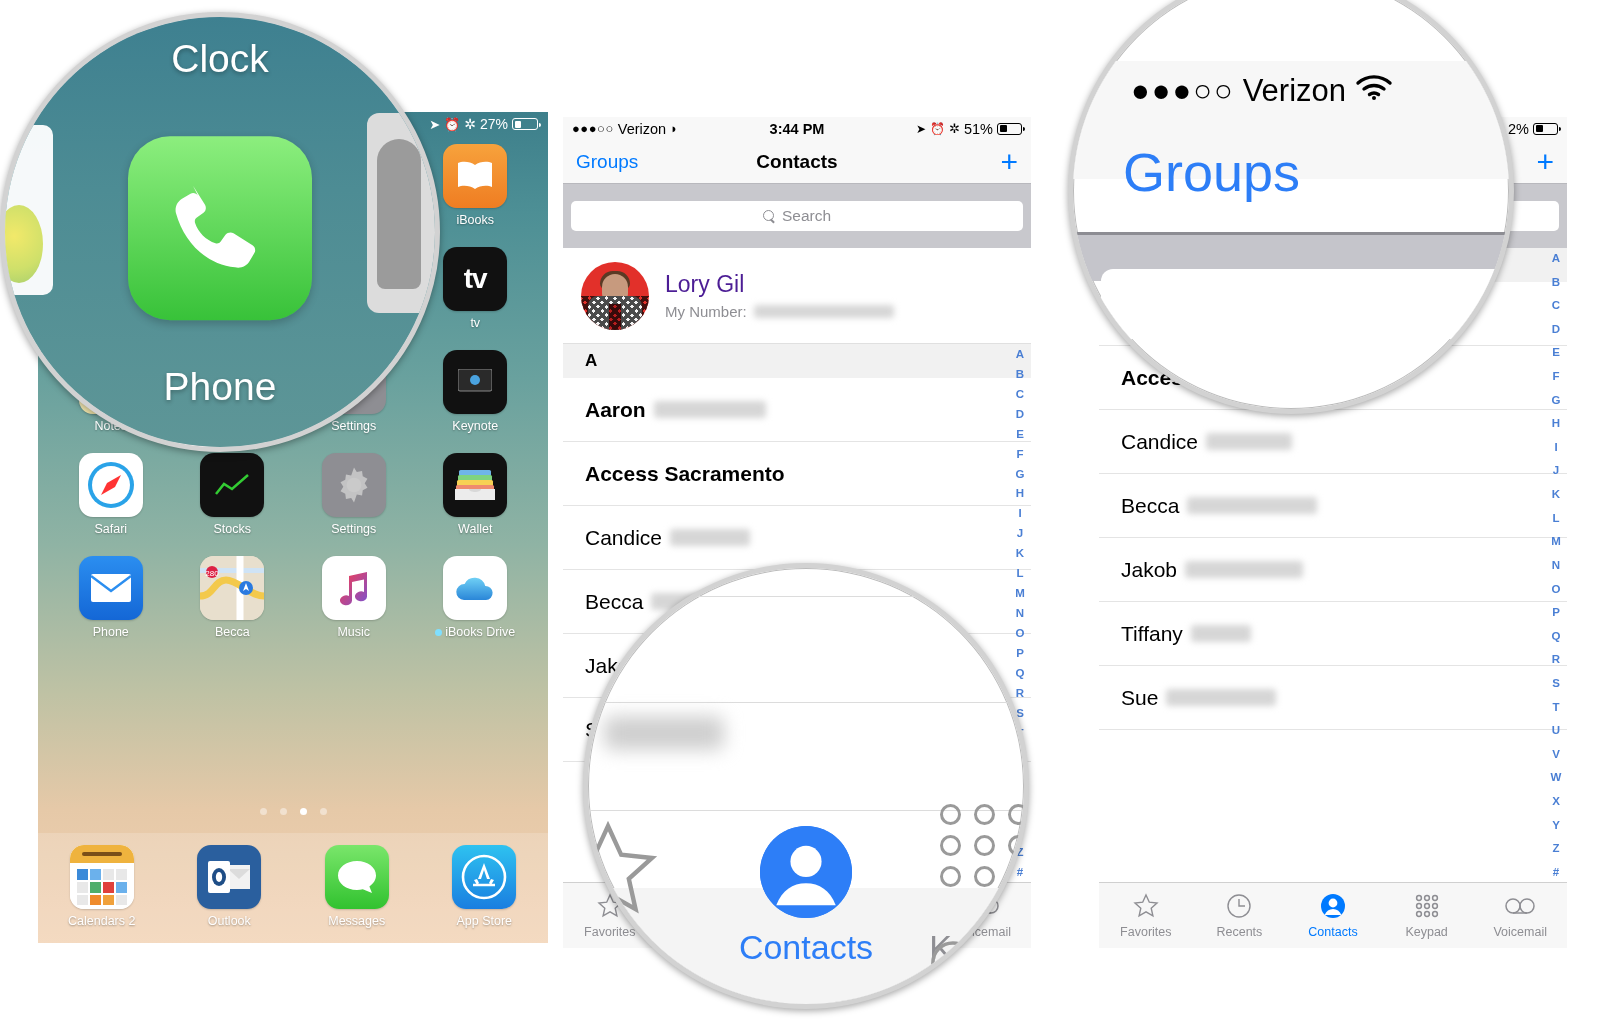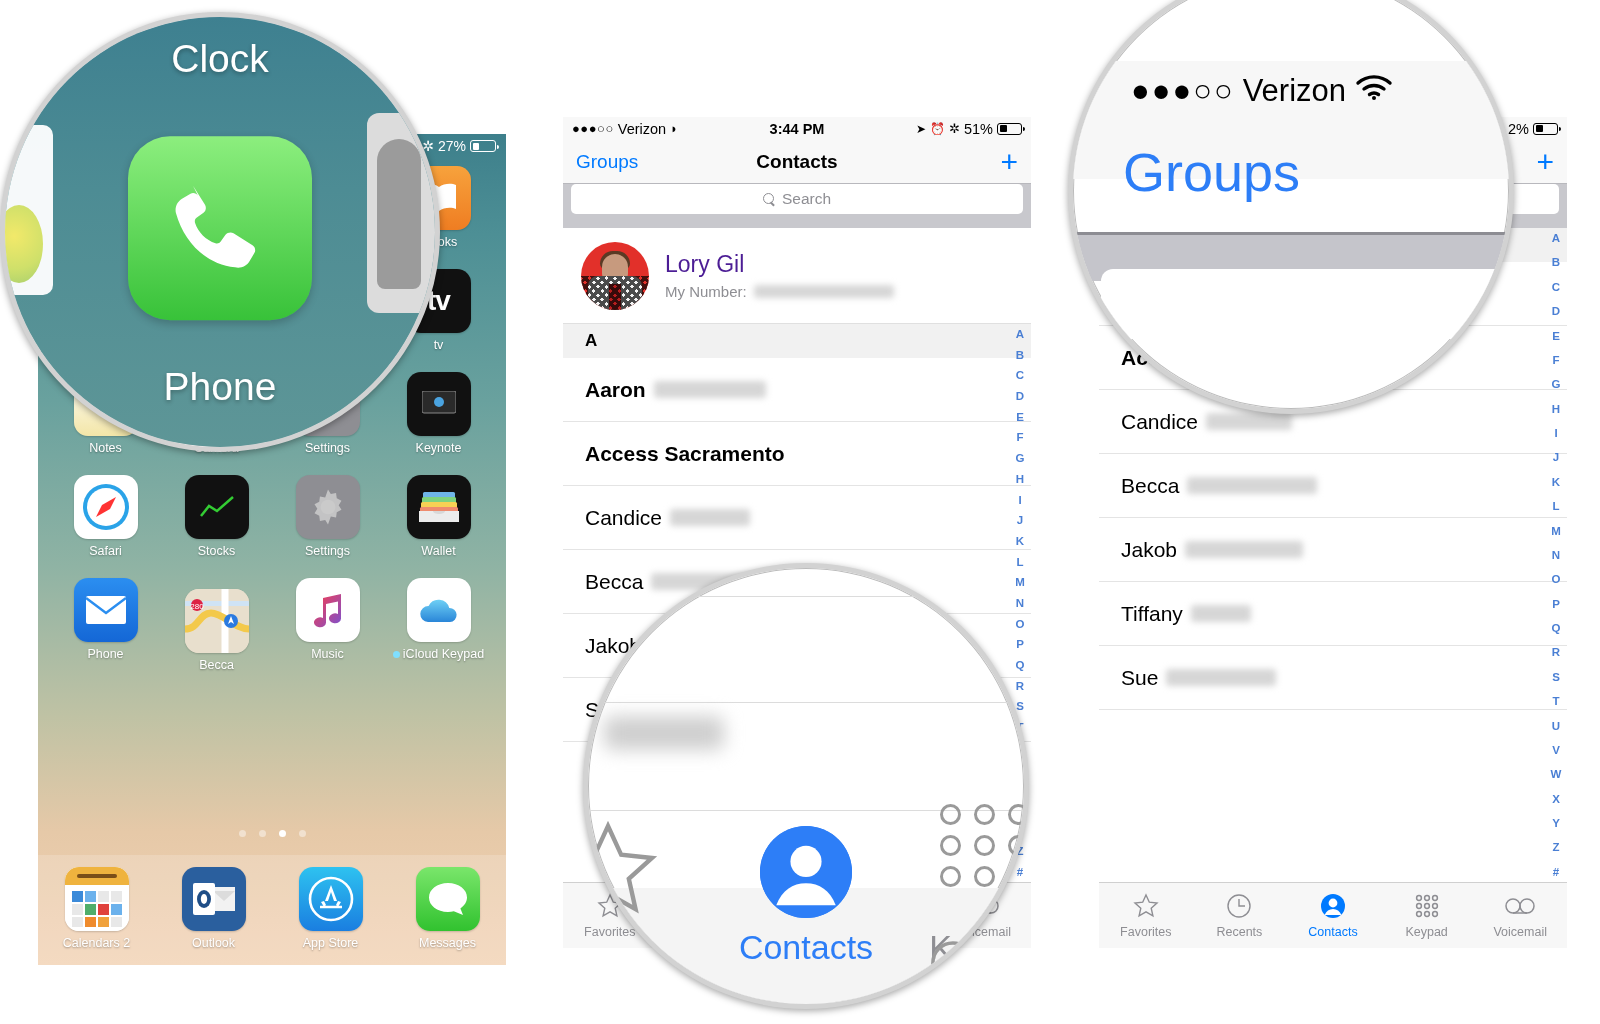--- a/index.html
+++ b/index.html
@@ -6,21 +6,21 @@
   html, body {
     width: 1600px; height: 1024px;
     background: #ffffff;
     font-family: "Liberation Sans", sans-serif;
     overflow: hidden;
   }
   .stage { position: relative; width: 1600px; height: 1024px; background: #fff; }
 
   
   .phone { position: absolute; overflow: hidden; background: #fff; }
-  #phone1 { left: 38px;   top: 134px; width: 468px; height: 831px; }
+  #phone1 { left: 38px;   top: 112px; width: 510px; height: 831px; }
   #phone2 { left: 563px;  top: 117px; width: 468px; height: 831px; }
   #phone3 { left: 1099px; top: 117px; width: 468px; height: 831px; }
 
   
   .homebg {
     position: absolute; inset: 0;
     background: linear-gradient(to bottom,
       #3d7f8b 0%, #4d8f95 12%, #69a19e 32%,
       #8fb3a4 52%, #bfc2a4 70%, #e6c9a8 84%, #f2d2b4 100%);
   }
@@ -101,21 +101,21 @@
   .battery-dark > i{position:absolute;left:1.5px;top:1.5px;bottom:1.5px;background:#000;border-radius:1px;display:block;width:32%;}
 
   .navbar {
     flex: 0 0 44px; background: #f8f8f8; display: flex; align-items: center;
     padding: 0 13px; position: relative; border-bottom: 1px solid #b8b8bd;
   }
   .nav-left { font-size: 19px; color: #007aff; }
   .nav-title { position: absolute; left: 0; right: 0; text-align: center; font-size: 19px; font-weight: 700; color: #000; }
   .nav-plus { margin-left: auto; font-size: 30px; color: #007aff; line-height: 1; font-weight: 300; z-index: 2; }
 
-  .searchbar { flex: 0 0 44px; background: #c8c8cd; display: flex; align-items: flex-start; padding: 0 8px; }
+  .searchbar { flex: 0 0 44px; background: #c8c8cd; display: flex; align-items: center; padding: 17px 8px; }
   .searchfield {
     flex: 1; height: 30px; background: #fff; border-radius: 5px;
     display: flex; align-items: center; justify-content: center; gap: 6px;
     color: #8e8e93; font-size: 15.5px;
   }
   .mag { width: 13px; height: 13px; position: relative; display: inline-block; }
   .mag::before { content:""; position:absolute; left:0; top:0; width:9px; height:9px; border:1.6px solid #8e8e93; border-radius:50%; }
   .mag::after { content:""; position:absolute; right:0.5px; bottom:0.5px; width:5px; height:1.6px; background:#8e8e93; transform:rotate(45deg); }
 
   .mecard { flex: 0 0 96px; display: flex; align-items: center; gap: 16px; padding: 0 18px; border-bottom: 1px solid #e0e0e0; }
@@ -394,21 +394,21 @@
       <div class="app">
         <div class="tile" style="background:linear-gradient(#2b8ef0,#1467d6);">
           <svg width="40" height="28" viewBox="0 0 40 28">
               <rect width="40" height="28" rx="2" fill="#fff"></rect>
               <path d="M0 2 20 17 40 2" stroke="#2b8ef0" stroke-width="2.5" fill="none"></path>
             </svg>
         </div>
         <div class="lbl">Phone</div>
       </div>
       <div class="app">
-        <div class="tile" style="background:#e8e0ce;margin-top:11px;">
+        <div class="tile" style="background:#e8e0ce;">
           <svg width="64" height="64" viewBox="0 0 64 64">
             <rect width="64" height="64" fill="#e8dfcd"></rect>
             <path d="M0 12h64v5H0z" fill="#cfe3f5"></path>
             <path d="M40 0v64" stroke="#fff" stroke-width="7"></path>
             <path d="M0 40c14 0 14-16 26-16S50 40 64 40" stroke="#f3c94b" stroke-width="7" fill="none"></path>
             <circle cx="12" cy="16" r="6" fill="#d24"></circle>
               <text x="12" y="20" font-size="8" fill="#fff" text-anchor="middle" font-family="Liberation Sans">280</text>
             <circle cx="46" cy="32" r="7" fill="#2a7ae0"></circle>
               <path d="M46 27l3 8-3-2-3 2z" fill="#fff"></path>
           </svg>
@@ -434,21 +434,21 @@
           <svg width="46" height="32" viewBox="0 0 46 32">
               <defs>
                 <linearGradient id="cg" x1="0" y1="0" x2="0" y2="1">
                   <stop offset="0" stop-color="#6fd0f5"></stop>
                   <stop offset="1" stop-color="#2a86d8"></stop>
                 </linearGradient>
               </defs>
               <path d="M12 28a8 8 0 0 1 .6-16 11 11 0 0 1 20.6 2A7 7 0 0 1 34 28z" fill="url(#cg)"></path>
             </svg>
         </div>
-        <div class="lbl"><span class="cdot"></span><span>iCloud Keypad</span></div>
+        <div class="lbl"><span class="cdot"></span><span>iBooks Drive</span></div>
       </div>
     </div>
 
     <div class="pagedots">
       <i></i>
       <i></i>
       <i class="on"></i>
       <i></i>
     </div>
 
@@ -490,38 +490,38 @@
             <rect x="22" y="6" width="22" height="24" fill="#f2f2f2"></rect>
             <path d="M22 10 44 10 33 20z" fill="#dcdcdc"></path>
             <rect x="2" y="2" width="22" height="32" rx="2" fill="#fff"></rect>
             <ellipse cx="13" cy="18" rx="7" ry="9" fill="#1f4e87"></ellipse>
             <ellipse cx="13" cy="18" rx="3.2" ry="5" fill="#fff"></ellipse>
           </svg>
         </div>
         <div class="lbl">Outlook</div>
       </div>
       <div class="app">
+        <div class="tile" style="background:linear-gradient(#7ae66b,#31c22f);">
+          <svg width="44" height="40" viewBox="0 0 44 40">
+              <path d="M22 4C11 4 3 10.5 3 18.5S11 33 22 33c2 0 4-.2 5.8-.7L37 36l-2.6-6.6C38.6 26.6 41 22.8 41 18.5 41 10.5 33 4 22 4z" fill="#fff"></path>
+            </svg>
+        </div>
+        <div class="lbl">Messages</div>
+      </div>
+      <div class="app">
         <div class="tile" style="background:linear-gradient(#2ec2f0,#1a7ee0);">
           <svg width="50" height="50" viewBox="0 0 50 50">
               <circle cx="25" cy="25" r="21" fill="none" stroke="#fff" stroke-width="2.6"></circle>
             <path d="M25 11l6 16h-3l-3-9-3 9h-3z" fill="#fff"></path>
             <path d="M14 33h22" stroke="#fff" stroke-width="2.6"></path>
             <path d="M18 33l-3-5 3-1 2 4z" fill="#fff"></path>
               <path d="M32 33l3-5-3-1-2 4z" fill="#fff"></path>
           </svg>
         </div>
         <div class="lbl">App Store</div>
-      </div>
-      <div class="app">
-        <div class="tile" style="background:linear-gradient(#7ae66b,#31c22f);">
-          <svg width="44" height="40" viewBox="0 0 44 40">
-              <path d="M22 4C11 4 3 10.5 3 18.5S11 33 22 33c2 0 4-.2 5.8-.7L37 36l-2.6-6.6C38.6 26.6 41 22.8 41 18.5 41 10.5 33 4 22 4z" fill="#fff"></path>
-            </svg>
-        </div>
-        <div class="lbl">Messages</div>
       </div>
     </div>
   </div>
 
   <div class="lens l1" id="lens1">
     <div class="l1bg"></div>
     <div class="ghost-left"></div>
     <div class="ghost-left2"></div>
     <div class="ghost-right">
         <b></b>

